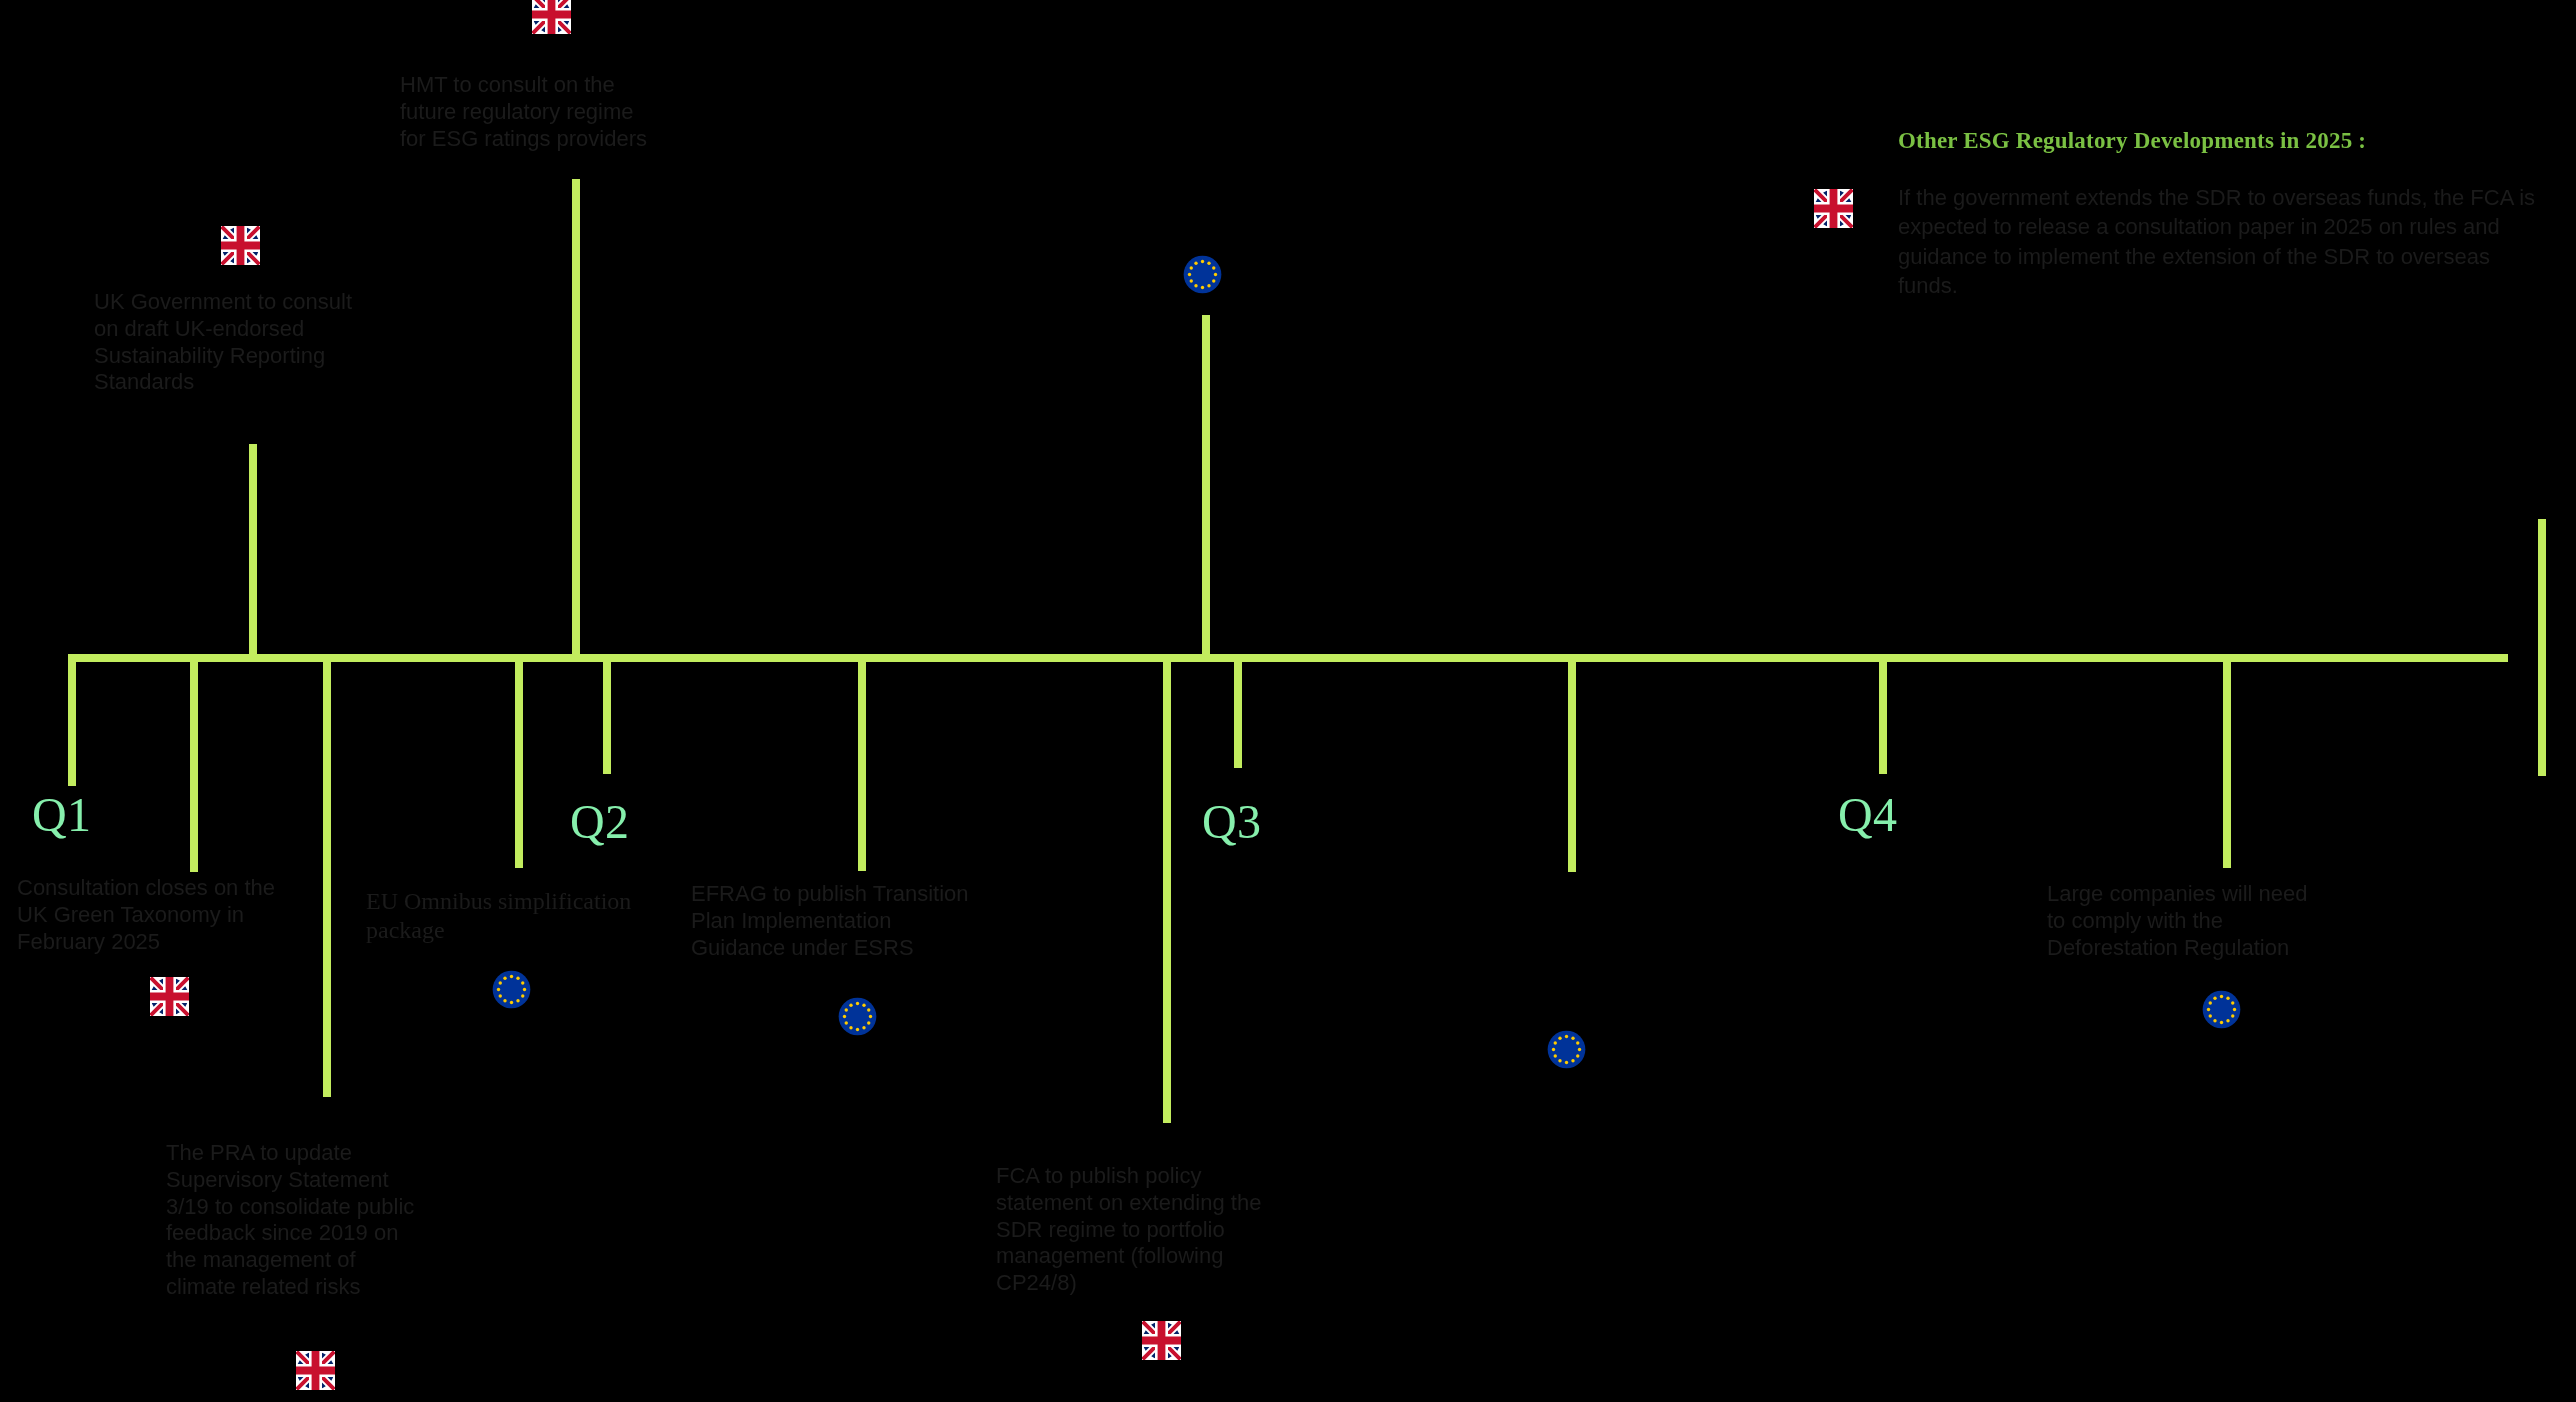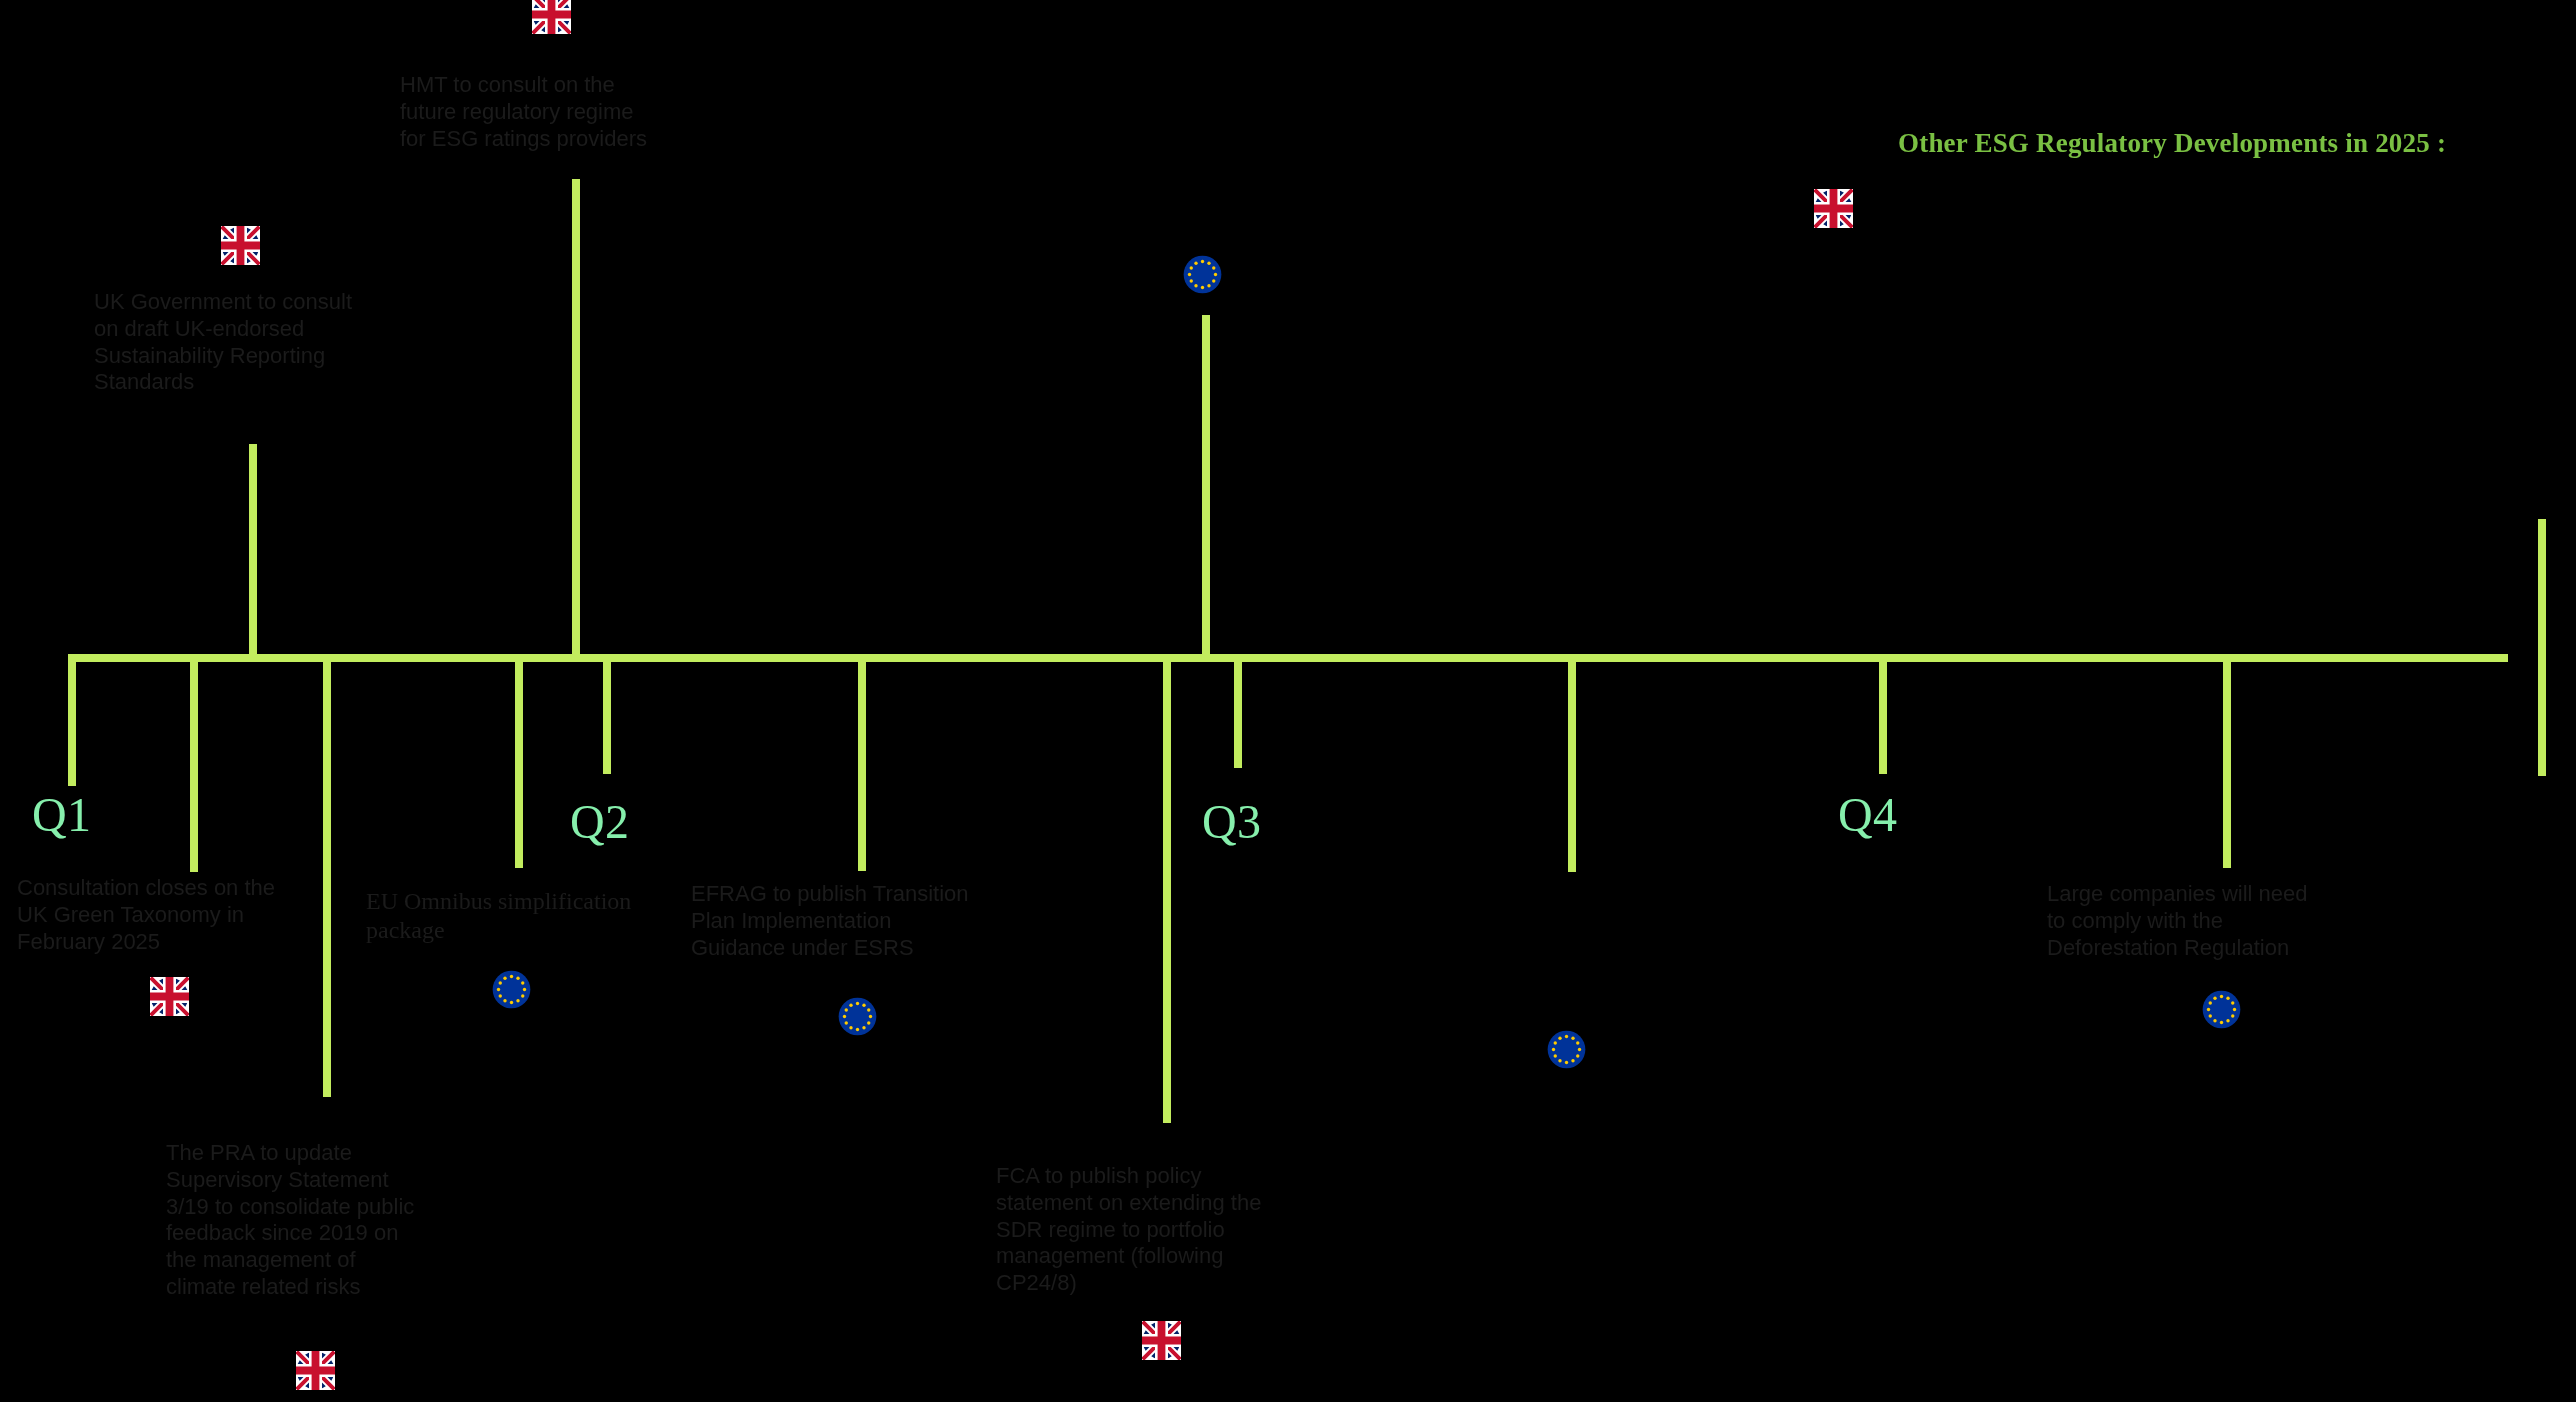--- a/index.html
+++ b/index.html
@@ -61,21 +61,21 @@
   .flag svg{display:block;width:100%;height:100%;}
 
   
   #note{
     position:absolute;
     left:1898px; top:128px; width:655px;
   }
   #note-title{
     font-family:"Liberation Serif", serif;
     font-weight:bold;
-    font-size:27px;
+    font-size:23px;
     color:#7ac043;
     letter-spacing:0.2px;
     white-space:nowrap;
     margin-bottom:29px;
   }
   #note-body{
     font-size:22px;
     color:#1b1b1b;
     line-height:1.33;
     width:647px;
@@ -307,20 +307,21 @@
         <circle cx="12.7" cy="40" r="2.6"></circle>
           <circle cx="10" cy="30" r="2.6"></circle>
         <circle cx="12.7" cy="20" r="2.6"></circle>
           <circle cx="20" cy="12.7" r="2.6"></circle>
       </g>
     </svg>
   </div>
 
   <div id="note">
     <div id="note-title" style="color: rgb(122, 192, 67);">Other ESG Regulatory Developments in 2025 :</div>
+    <div id="note-body">If the government extends the SDR to overseas funds, the FCA is expected to release a consultation paper in 2025 on rules and guidance to implement the extension of the SDR to overseas funds.</div>
   </div>
   <div class="flag" id="note-flag">
     <svg viewBox="0 0 60 60" xmlns="http://www.w3.org/2000/svg">
       <rect width="60" height="60" fill="#ffffff"></rect>
       <circle cx="30" cy="30" r="29" fill="#012169"></circle>
       <path d="M1 1 L59 59 M59 1 L1 59" stroke="#ffffff" stroke-width="12"></path>
       <path d="M1 1 L59 59 M59 1 L1 59" stroke="#c8102e" stroke-width="6"></path>
       <path d="M30 0 V60 M0 30 H60" stroke="#ffffff" stroke-width="20"></path>
       <path d="M30 0 V60 M0 30 H60" stroke="#c8102e" stroke-width="12"></path>
     </svg>

